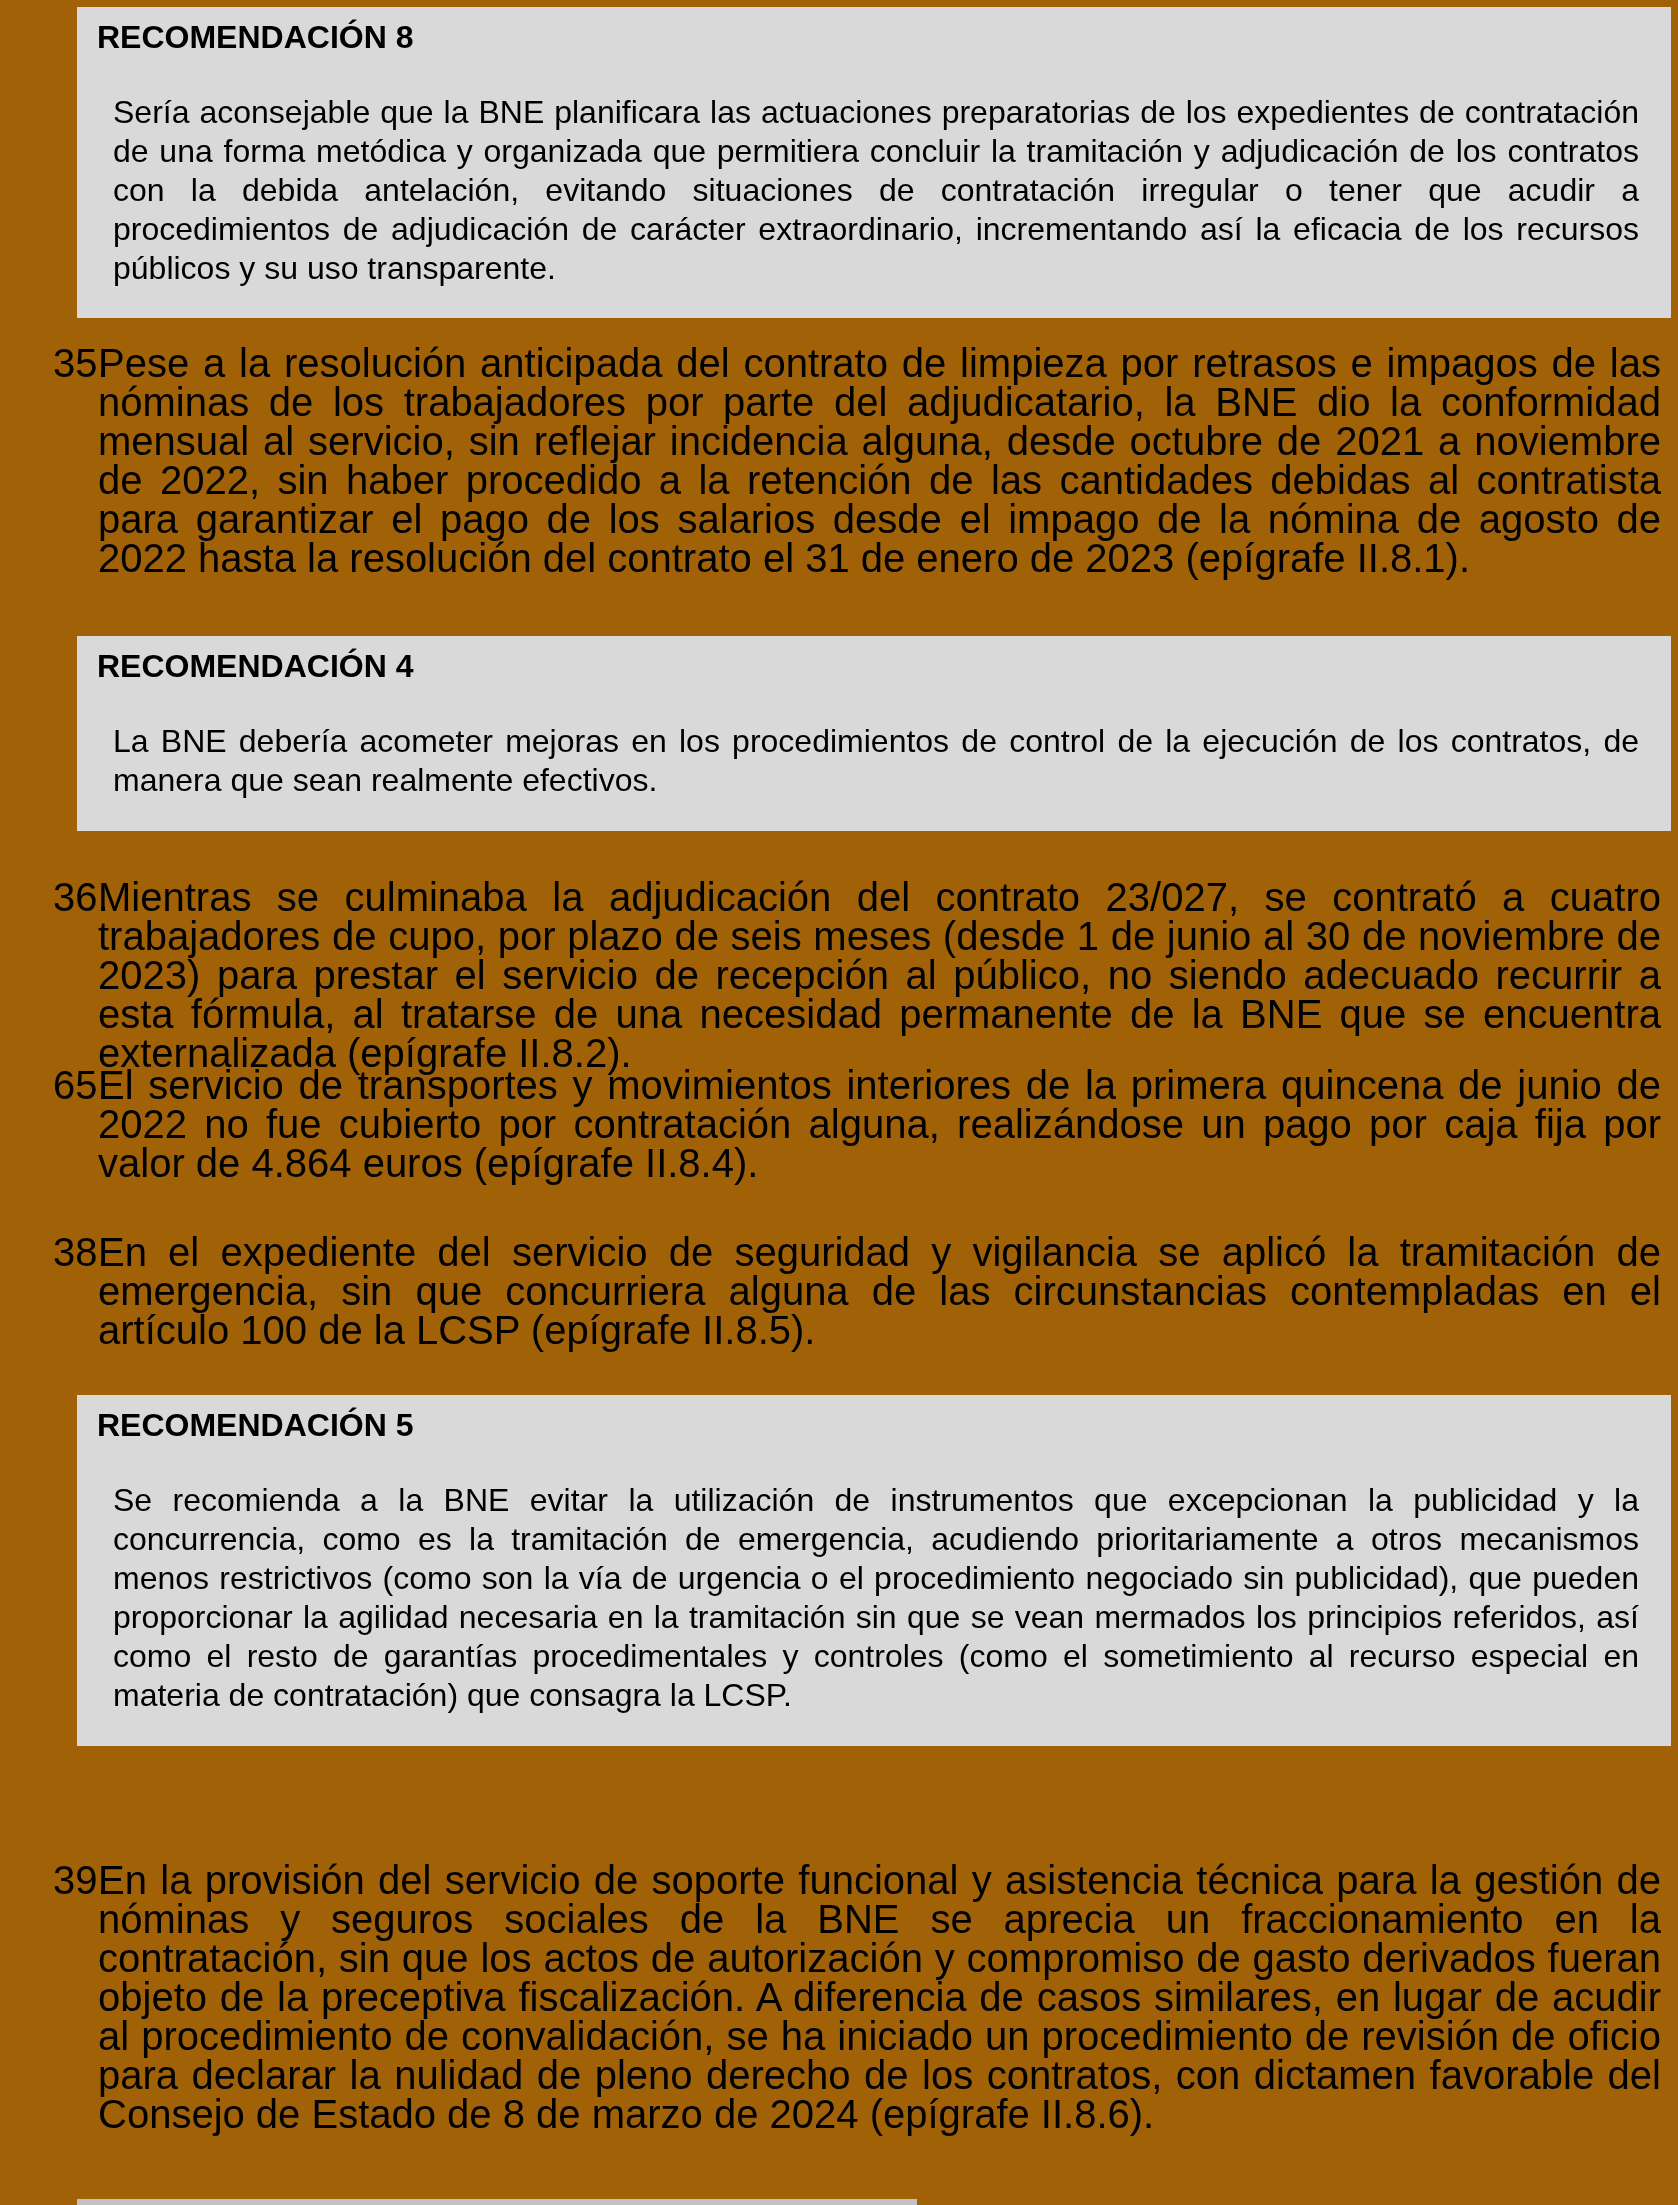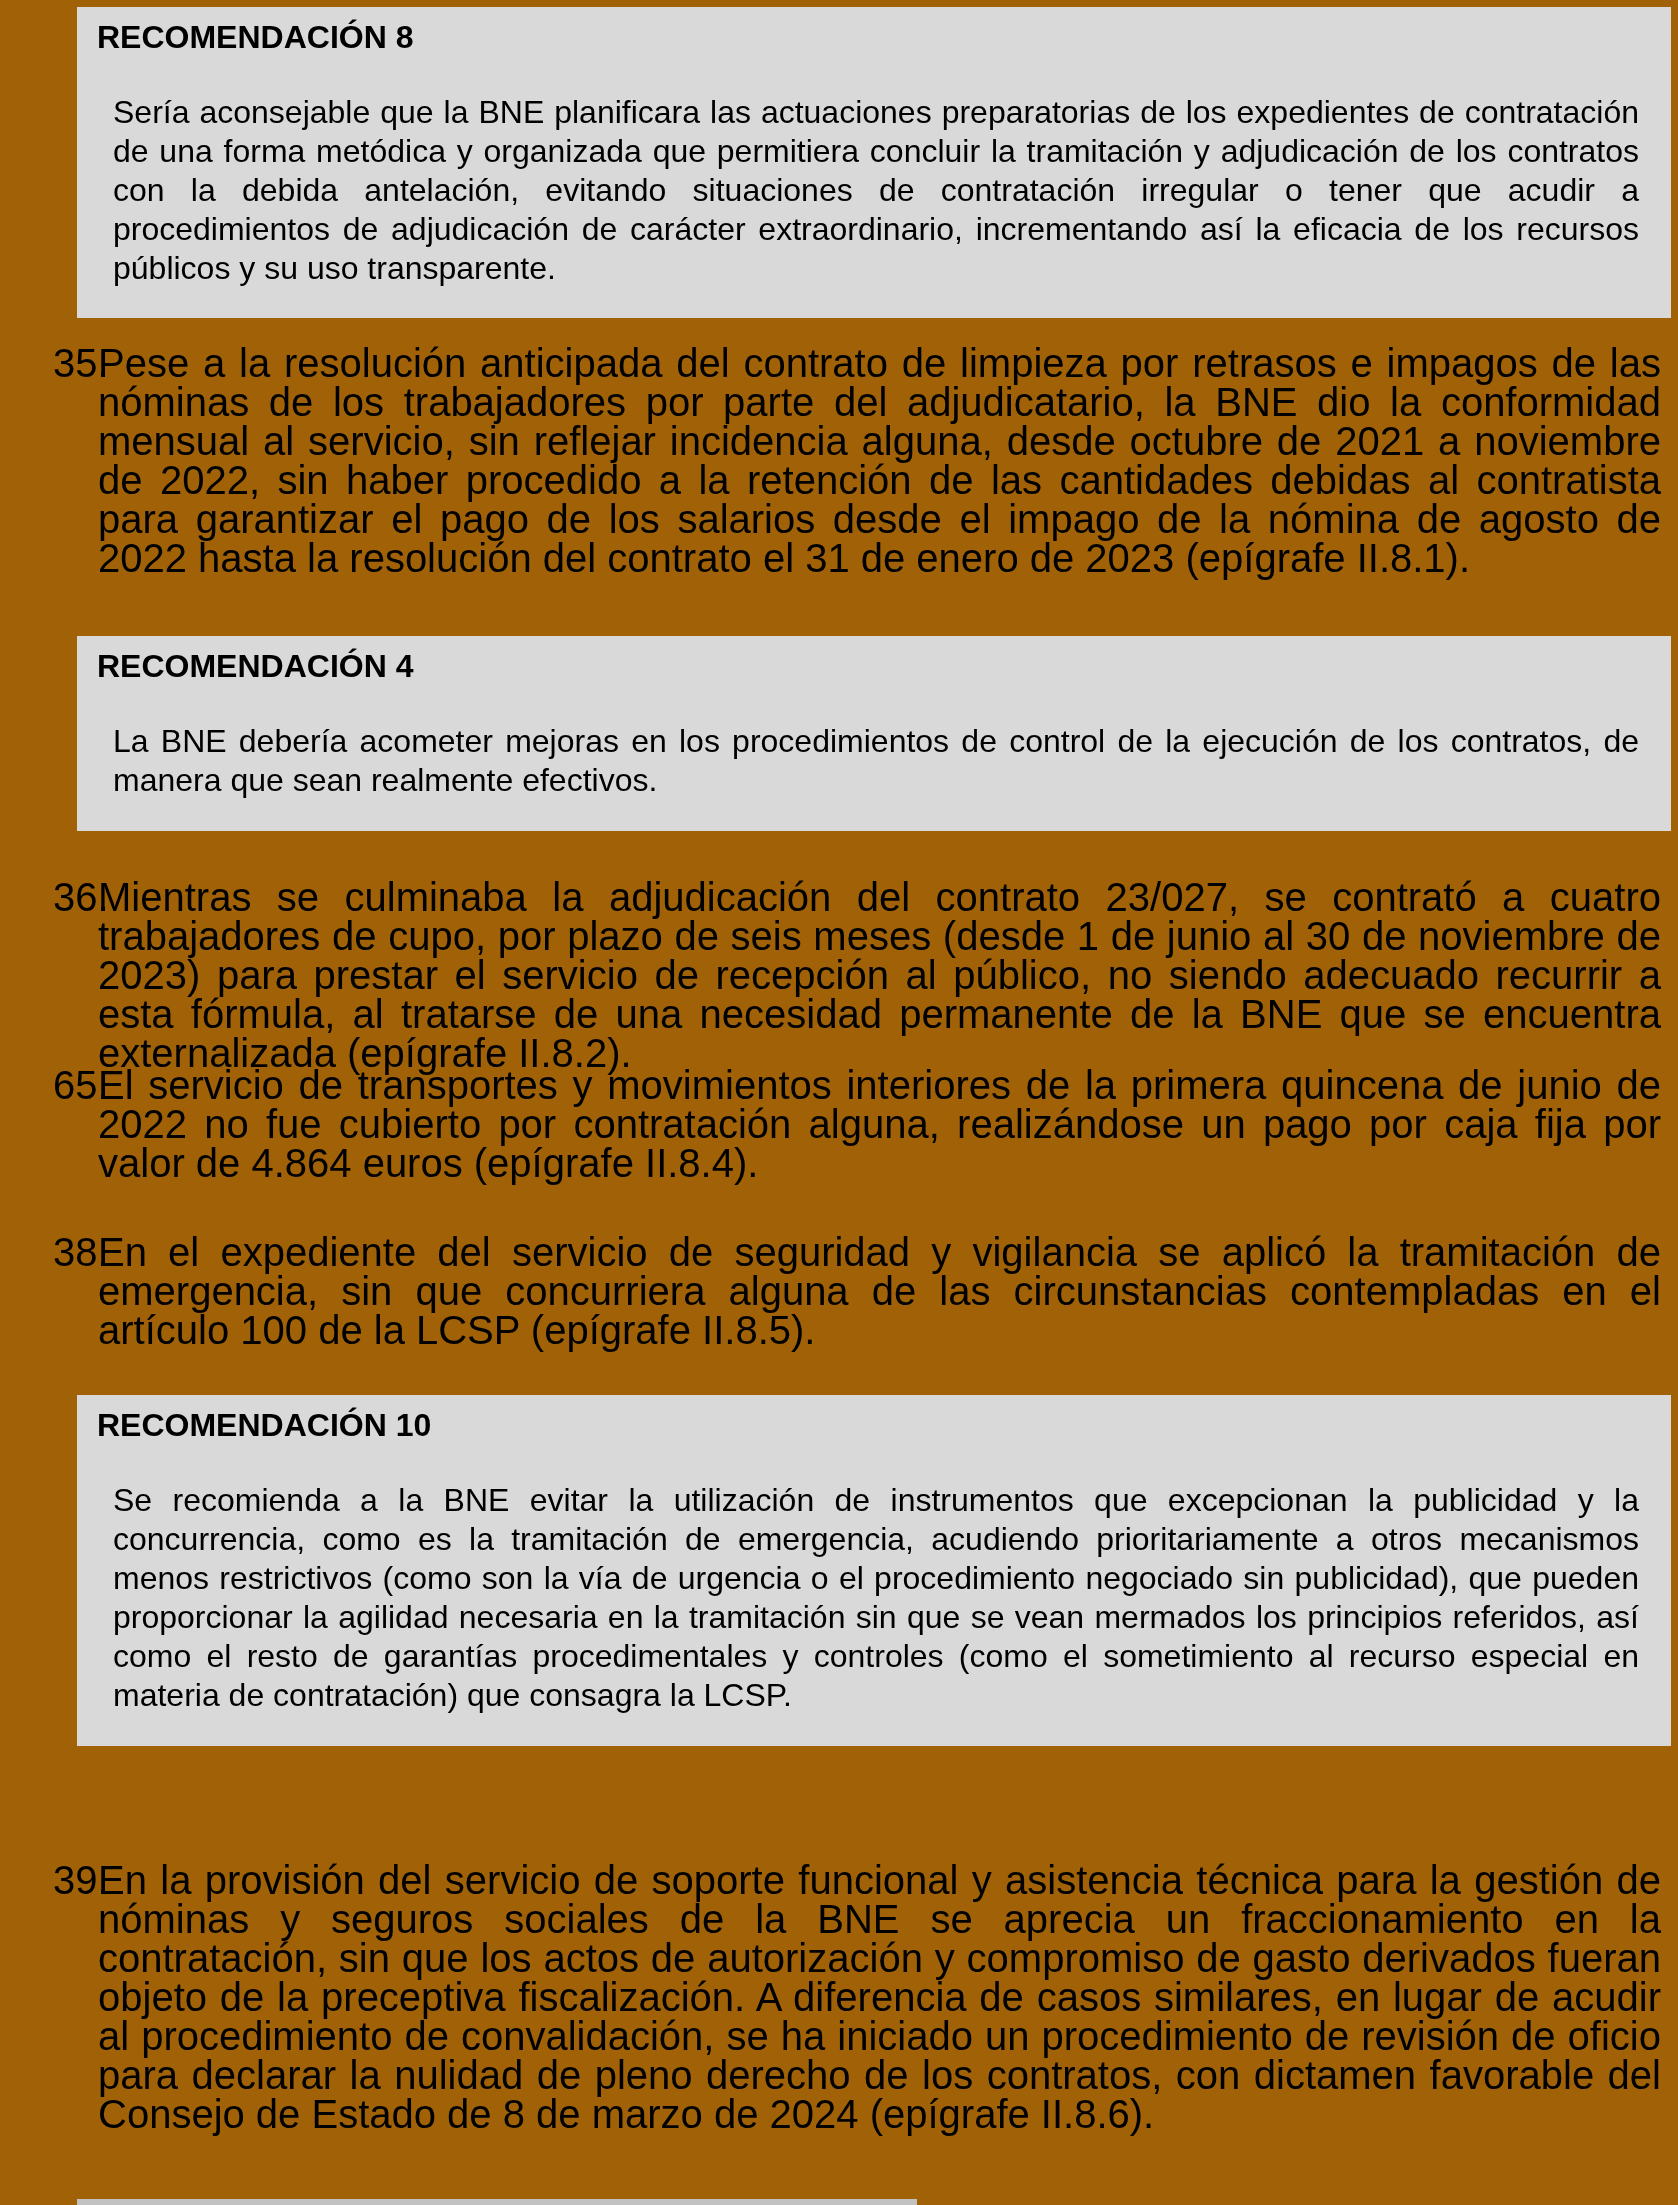--- a/index.html
+++ b/index.html
@@ -94,21 +94,21 @@
     </p>
   </div>
 
   <div class="num-para" style="top:1233px;">
     <p class="hang">
       <span class="num">38.</span><span>En el expediente del servicio de seguridad y vigilancia se aplicó la tramitación de emergencia, sin que concurriera alguna de las circunstancias contempladas en el artículo 100 de la LCSP (epígrafe II.8.5).</span>
     </p>
   </div>
 
   <div class="rec-box" style="top:1395px;">
-    <h2 class="rec-heading">RECOMENDACIÓN 10</h2>
+    <h2 class="rec-heading">RECOMENDACIÓN 5</h2>
     <p class="rec-body">Se recomienda a la BNE evitar la utilización de instrumentos que excepcionan la publicidad y la concurrencia, como es la tramitación de emergencia, acudiendo prioritariamente a otros mecanismos menos restrictivos (como son la vía de urgencia o el procedimiento negociado sin publicidad), que pueden proporcionar la agilidad necesaria en la tramitación sin que se vean mermados los principios referidos, así como el resto de garantías procedimentales y controles (como el sometimiento al recurso especial en materia de contratación) que consagra la LCSP.</p>
   </div>
 
   <div class="num-para" style="top:1861px;">
     <p class="hang">
       <span class="num">39.</span><span>En la provisión del servicio de soporte funcional y asistencia técnica para la gestión de nóminas y seguros sociales de la BNE se aprecia un fraccionamiento en la contratación, sin que los actos de autorización y compromiso de gasto derivados fueran objeto de la preceptiva fiscalización. A diferencia de casos similares, en lugar de acudir al procedimiento de convalidación, se ha iniciado un procedimiento de revisión de oficio para declarar la nulidad de pleno derecho de los contratos, con dictamen favorable del Consejo de Estado de 8 de marzo de 2024 (epígrafe II.8.6).</span>
     </p>
   </div>
 
   <div class="bottom-sliver"></div>

